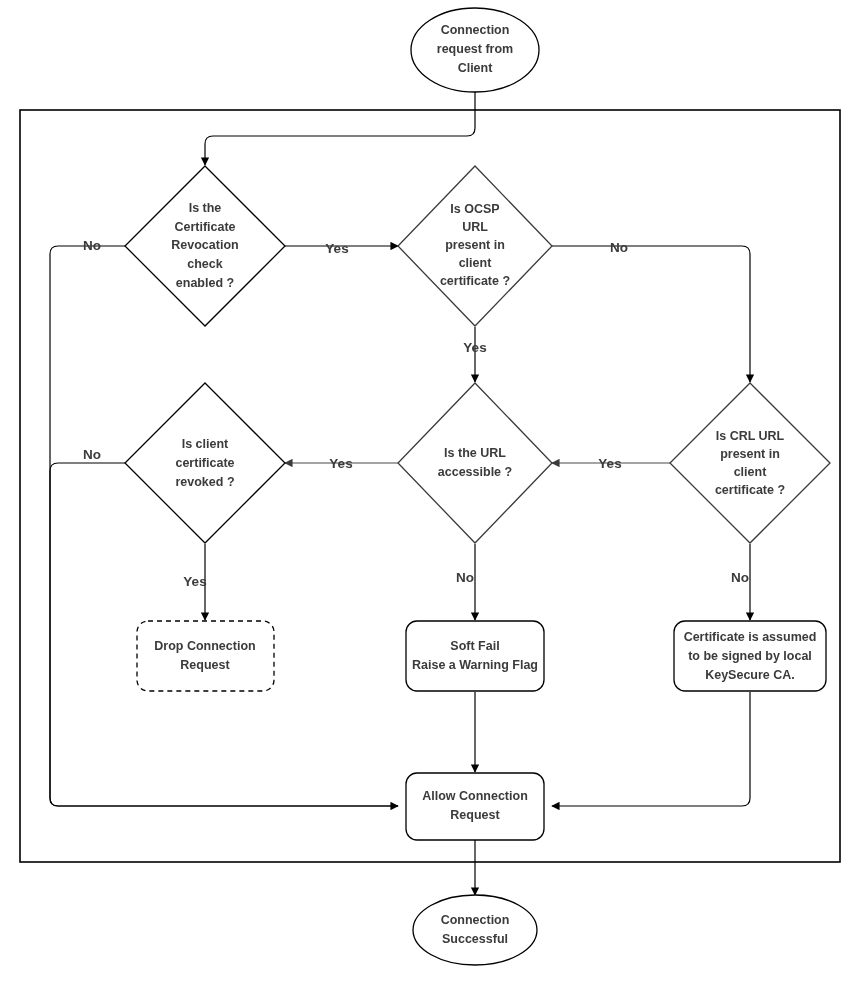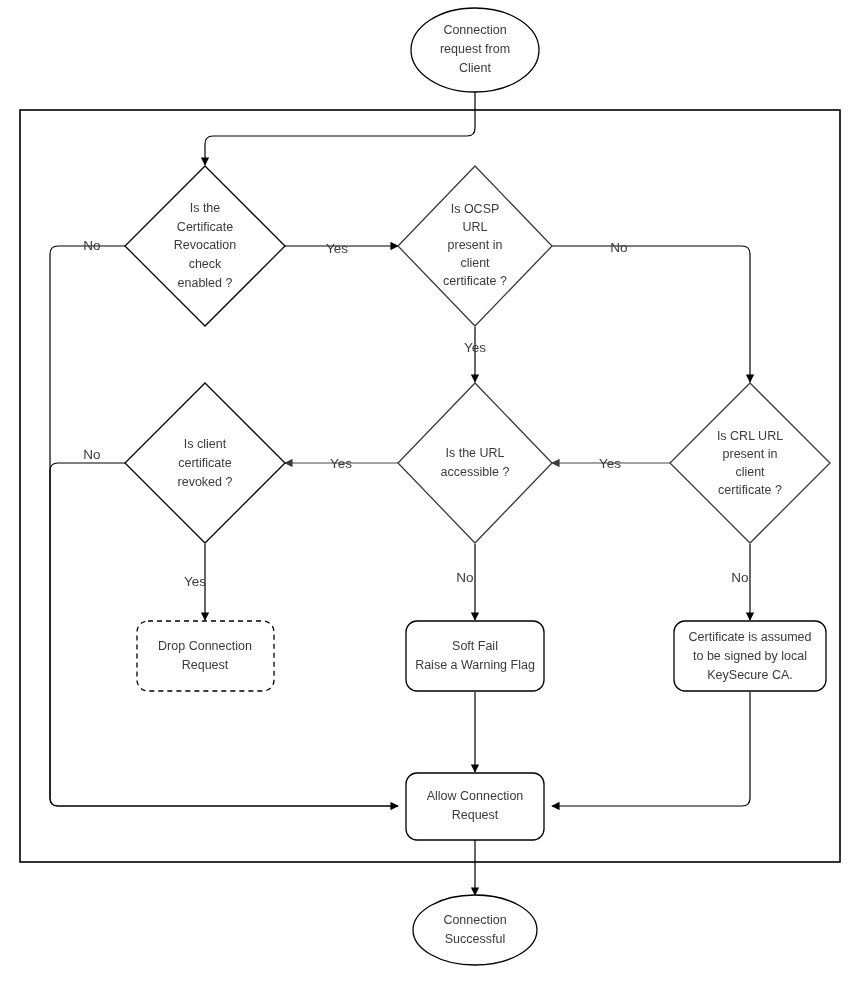--- a/index.html
+++ b/index.html
@@ -10,20 +10,21 @@
   body {
     width: 865px;
     height: 981px;
     font-family: "Liberation Sans", sans-serif;
     overflow: hidden;
   }
   #flowchart-root {
     position: relative;
     width: 865px;
     height: 787px;
+    font-weight: bold;
   }
   svg.chart {
     display: block;
     width: 865px;
     height: 981px;
   }
   .shape-stroke {
     fill: #ffffff;
     stroke: #000000;
     stroke-width: 1.3;

